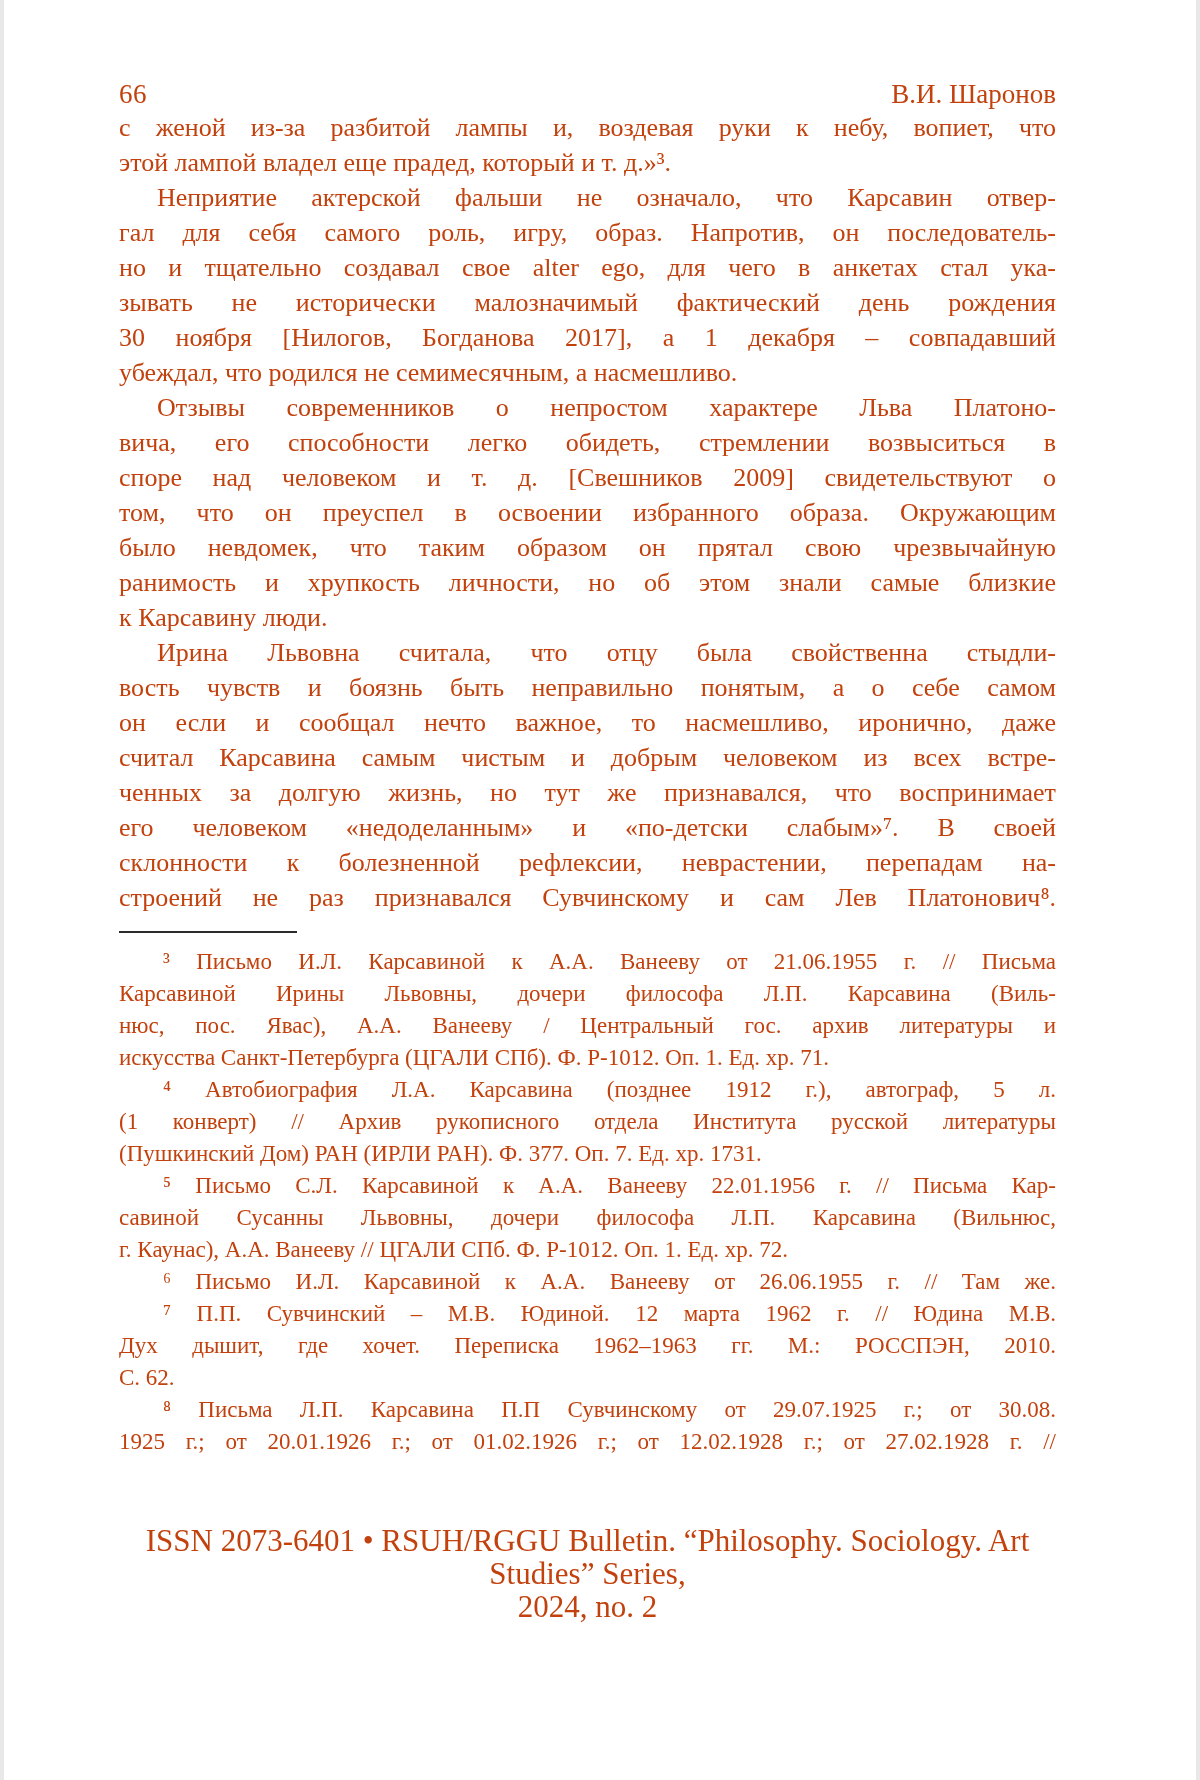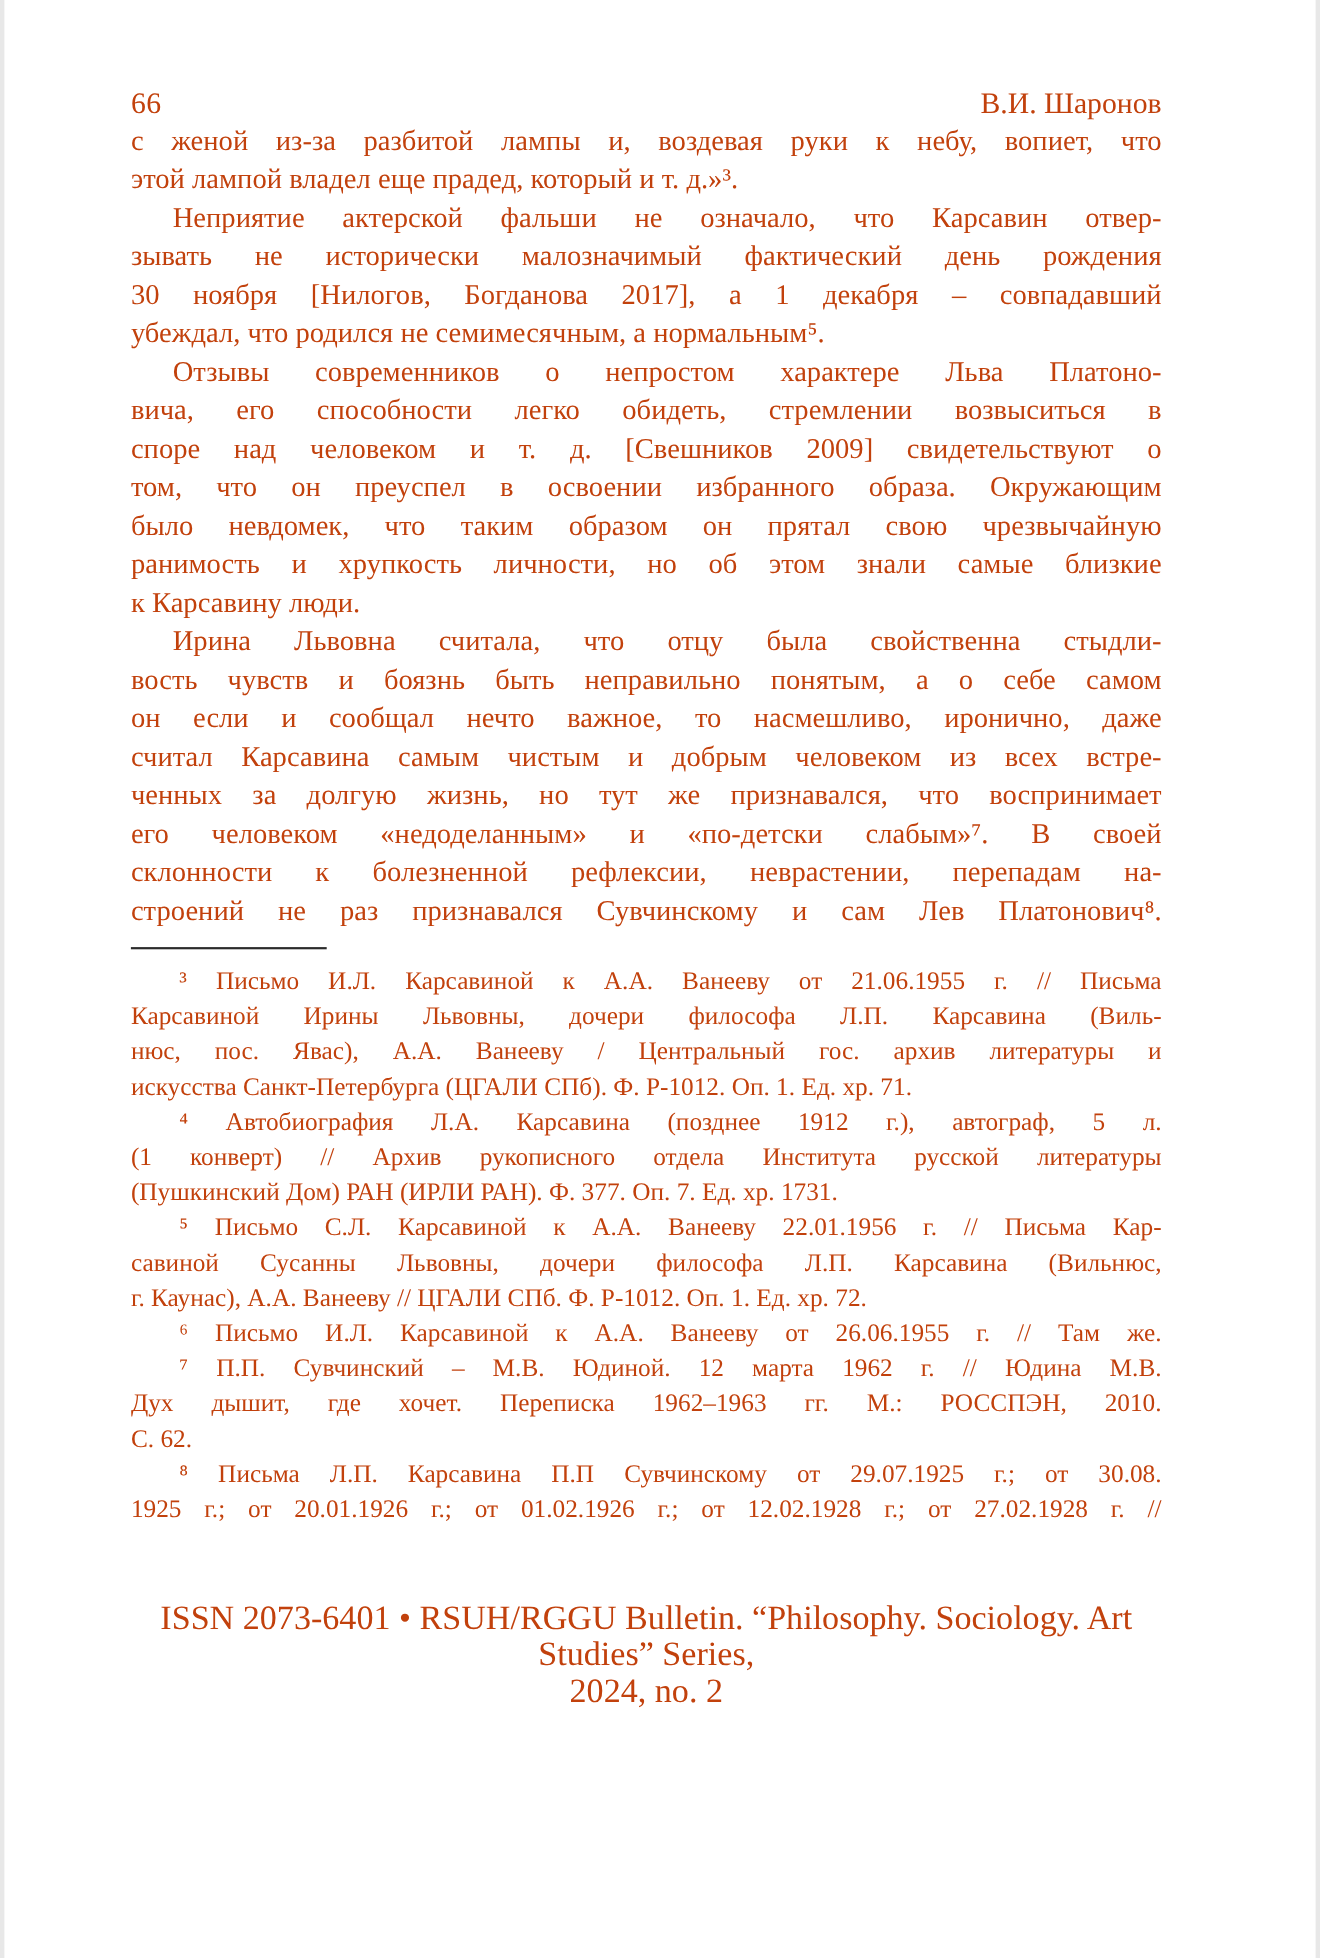--- a/index.html
+++ b/index.html
@@ -49,23 +49,25 @@
 
   <div class="header">
     <span class="pagenum">66</span>
     <span class="runhead">В.И. Шаронов</span>
   </div>
 
   <div class="body-text" id="body-text">
       <div class="line">с женой из-за разбитой лампы и, воздевая руки к небу, вопиет, что</div>
       <div class="line lastline">этой лампой владел еще прадед, который и т. д.»³.</div>
       <div class="line indent">Неприятие актерской фальши не означало, что Карсавин отвер-</div>
+      <div class="line">гал для себя самого роль, игру, образ. Напротив, он последователь-</div>
+      <div class="line">но и тщательно создавал свое alter ego, для чего в анкетах стал ука-</div>
       <div class="line">зывать не исторически малозначимый фактический день рождения</div>
       <div class="line">30 ноября [Нилогов, Богданова 2017], а 1 декабря – совпадавший</div>
-      <div class="line lastline">убеждал, что родился не семимесячным, а нормальным⁵.</div>
+      <div class="line lastline">убеждал, что родился не семимесячным, а насмешливо.</div>
       <div class="line indent">Отзывы современников о непростом характере Льва Платоно-</div>
       <div class="line">вича, его способности легко обидеть, стремлении возвыситься в</div>
       <div class="line">споре над человеком и т. д. [Свешников 2009] свидетельствуют о</div>
       <div class="line">том, что он преуспел в освоении избранного образа. Окружающим</div>
       <div class="line">было невдомек, что таким образом он прятал свою чрезвычайную</div>
       <div class="line">ранимость и хрупкость личности, но об этом знали самые близкие</div>
       <div class="line lastline">к Карсавину люди.</div>
       <div class="line indent">Ирина Львовна считала, что отцу была свойственна стыдли-</div>
       <div class="line">вость чувств и боязнь быть неправильно понятым, а о себе самом</div>
       <div class="line">он если и сообщал нечто важное, то насмешливо, иронично, даже</div>

